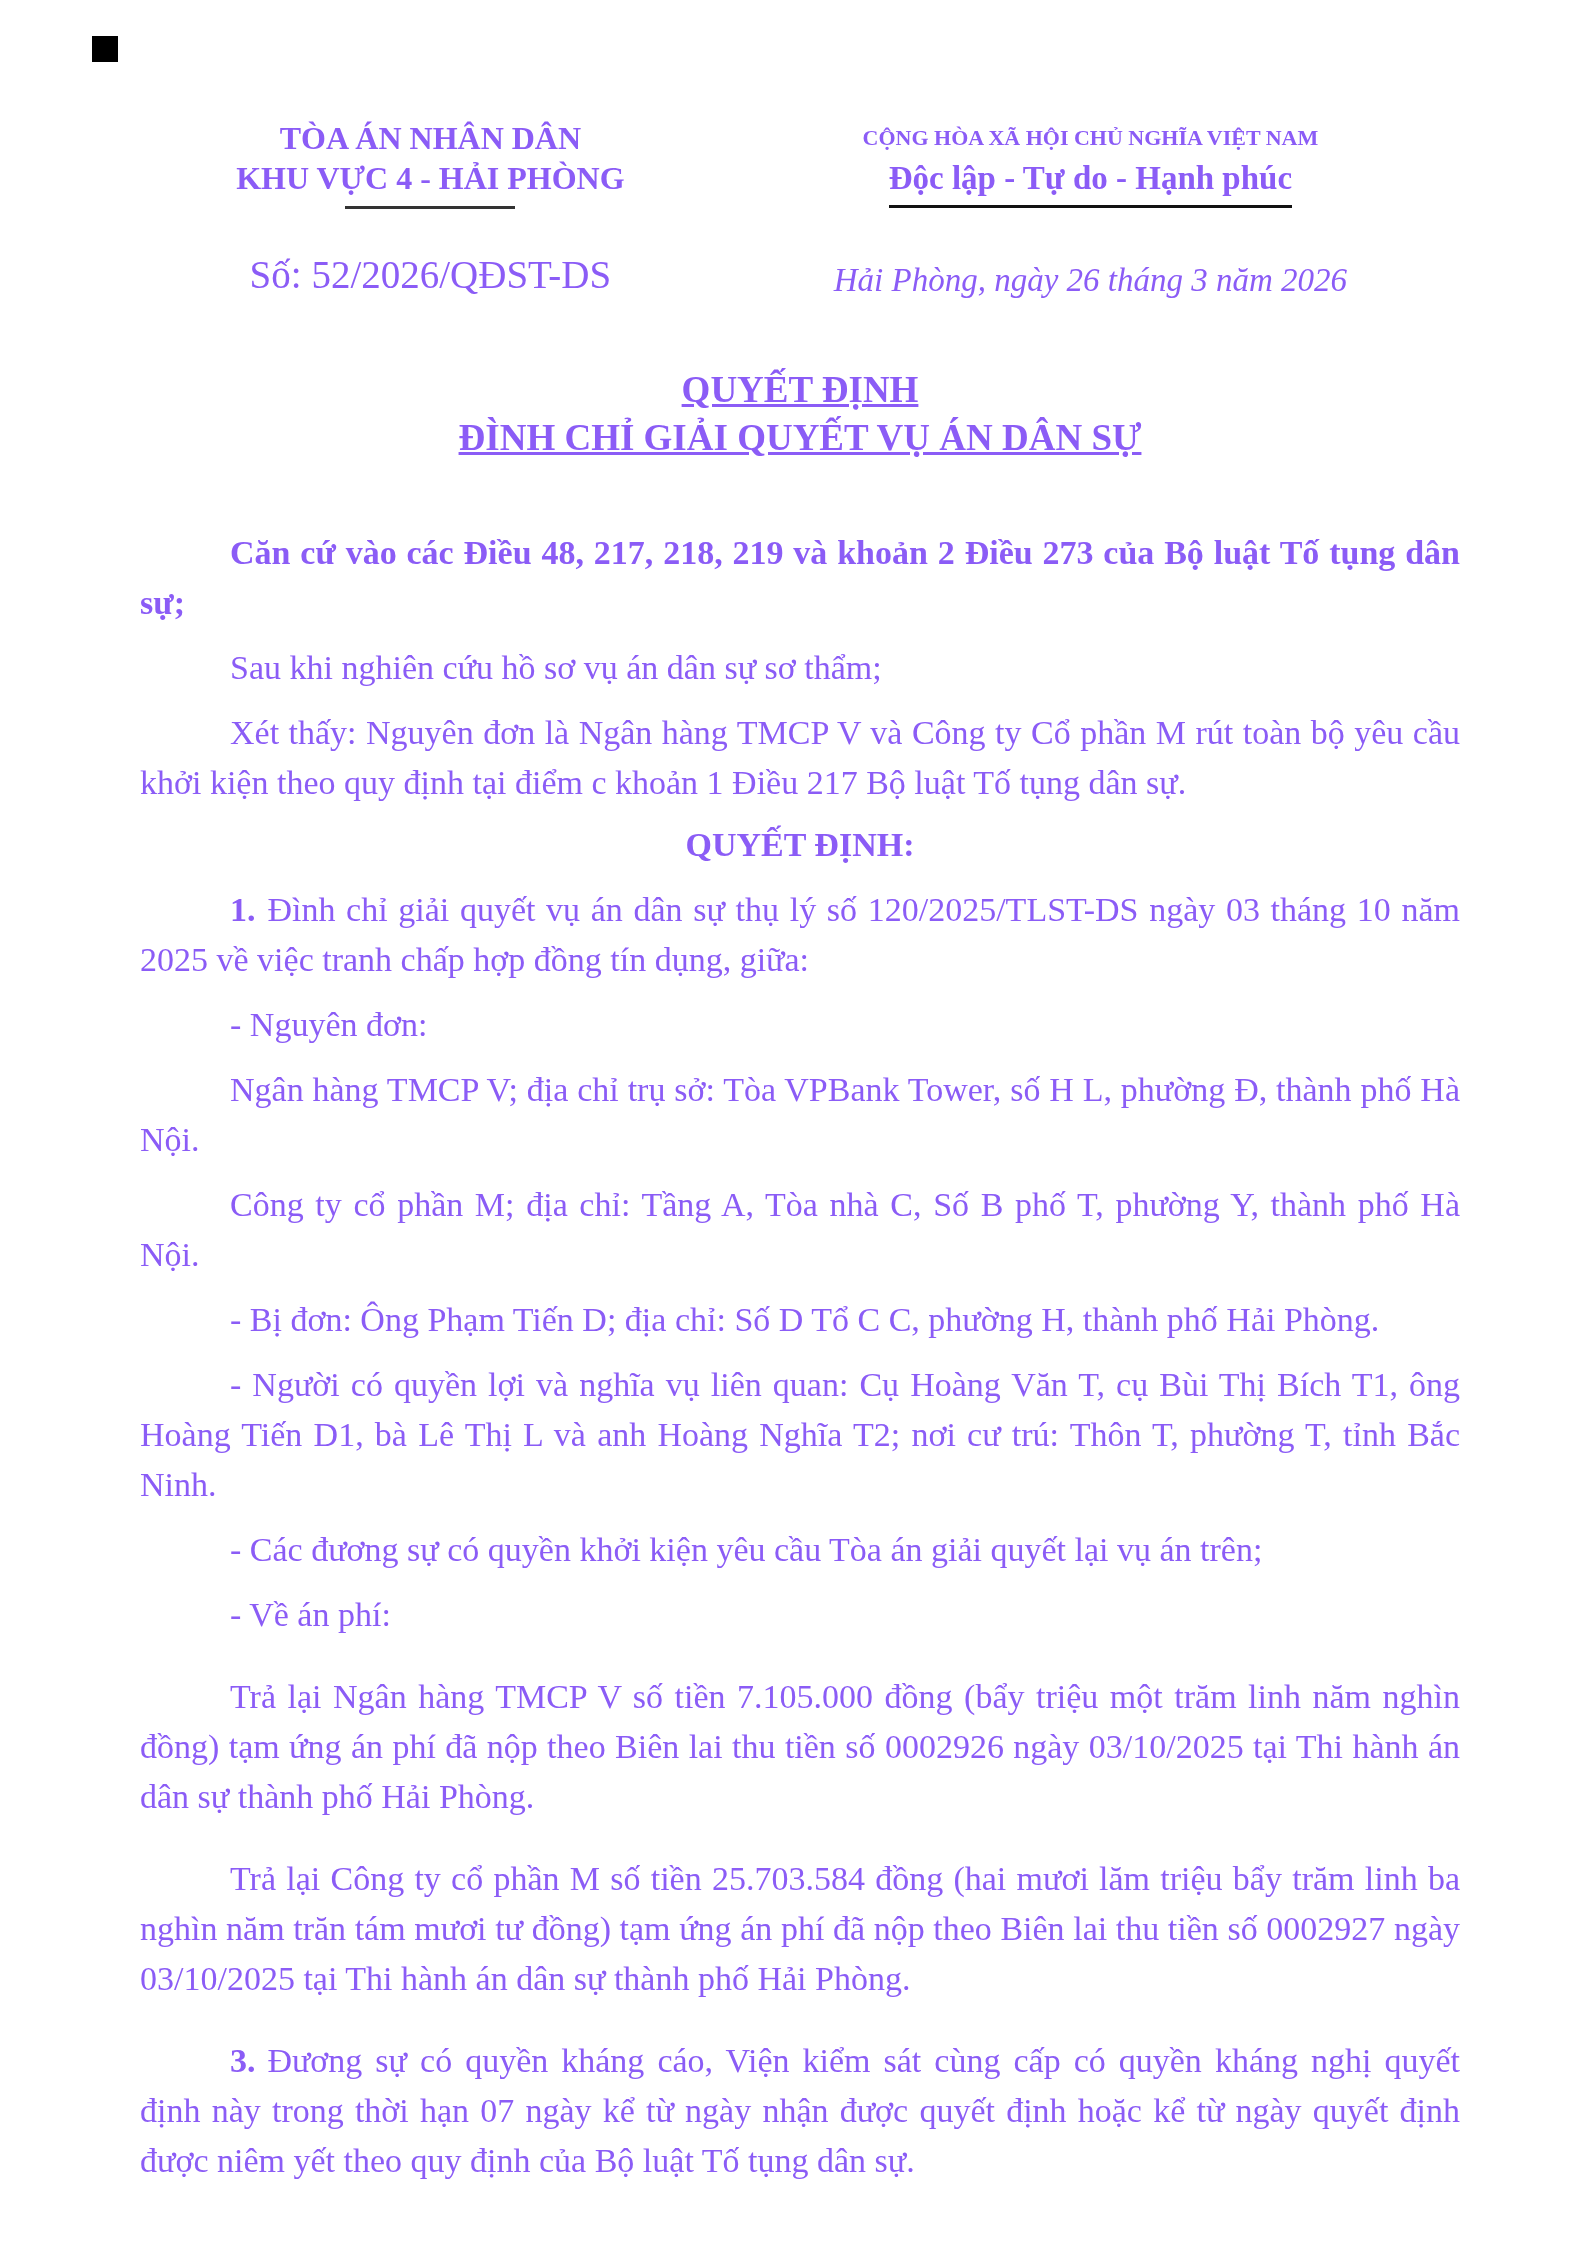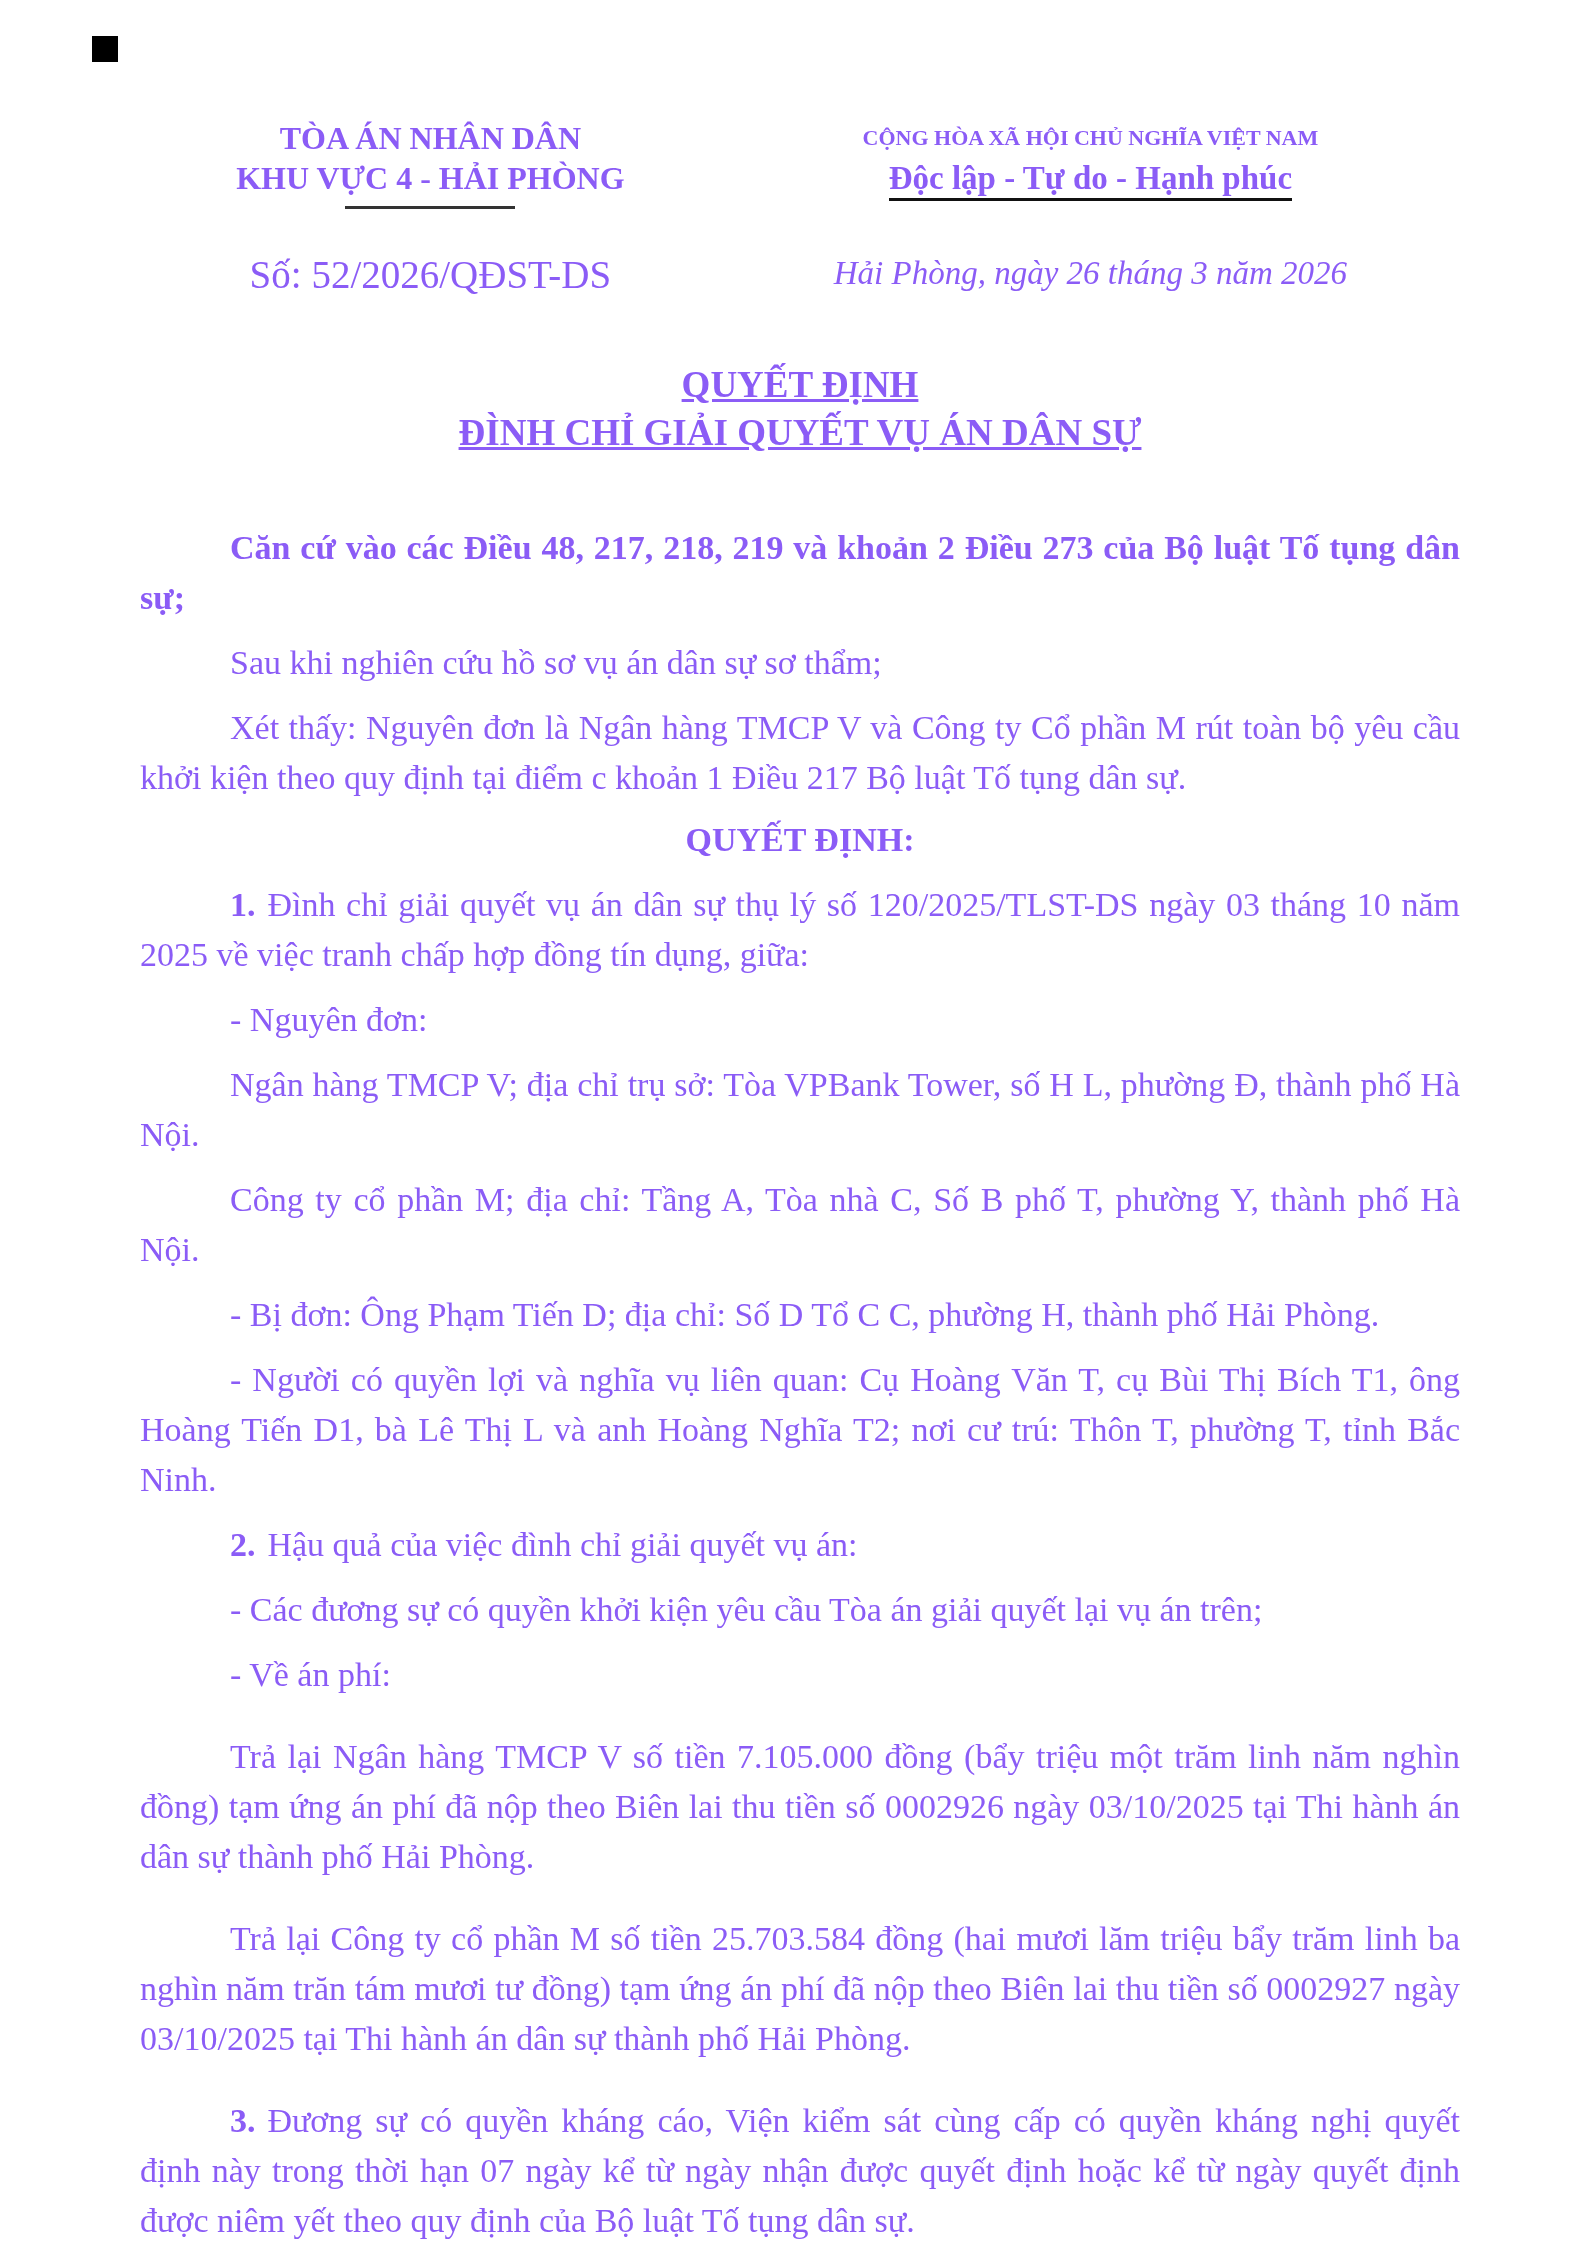--- a/index.html
+++ b/index.html
@@ -33,20 +33,21 @@
   .header-right {
     width: 56%;
     text-align: center;
     font-size: 33px;
     line-height: 40px;
   }
   .header-right .national-name { font-weight: bold; font-size: 22px; }
   .motto {
     display: inline-block;
     font-weight: bold;
+    padding-bottom: 7px;
     border-bottom: 3px solid #111111;
     font-family: Liberation Serif, serif;
   }
   .court-underline {
     width: 170px;
     border-top: 3px solid #333333;
     margin: 8px auto 0 auto;
   }
   .doc-number {
     font-weight: normal;
@@ -114,21 +115,20 @@
     <p class="para"><span>Xét thấy: Nguyên đơn là Ngân hàng TMCP V và Công ty Cổ phần M rút toàn bộ yêu cầu khởi kiện theo quy định tại điểm c khoản 1 Điều 217 Bộ luật Tố tụng dân sự.</span></p>
 
     <p class="para section-heading">QUYẾT ĐỊNH:</p>
 
     <p class="para"><b class="lead">1.</b><span>Đình chỉ giải quyết vụ án dân sự thụ lý số 120/2025/TLST-DS ngày 03 tháng 10 năm 2025 về việc tranh chấp hợp đồng tín dụng, giữa:</span></p>
     <p class="para"><span>- Nguyên đơn:</span></p>
     <p class="para"><span>Ngân hàng TMCP V; địa chỉ trụ sở: Tòa VPBank Tower, số H L, phường Đ, thành phố Hà Nội.</span></p>
     <p class="para"><span>Công ty cổ phần M; địa chỉ: Tầng A, Tòa nhà C, Số B phố T, phường Y, thành phố Hà Nội.</span></p>
     <p class="para"><span>- Bị đơn: Ông Phạm Tiến D; địa chỉ: Số D Tổ C C, phường H, thành phố Hải Phòng.</span></p>
     <p class="para"><span>- Người có quyền lợi và nghĩa vụ liên quan: Cụ Hoàng Văn T, cụ Bùi Thị Bích T1, ông Hoàng Tiến D1, bà Lê Thị L và anh Hoàng Nghĩa T2; nơi cư trú: Thôn T, phường T, tỉnh Bắc Ninh.</span></p>
-    <p class="para"><b class="lead">2.</b><span>Hậu quả của việc đình chỉ giải quyết vụ án:</span></p>
     <p class="para"><span>- Các đương sự có quyền khởi kiện yêu cầu Tòa án giải quyết lại vụ án trên;</span></p>
     <p class="para"><span>- Về án phí:</span></p>
     <p class="para mt-lg"><span>Trả lại Ngân hàng TMCP V số tiền 7.105.000 đồng (bẩy triệu một trăm linh năm nghìn đồng) tạm ứng án phí đã nộp theo Biên lai thu tiền số 0002926 ngày 03/10/2025 tại Thi hành án dân sự thành phố Hải Phòng.</span></p>
     <p class="para mt-lg"><span>Trả lại Công ty cổ phần M số tiền 25.703.584 đồng (hai mươi lăm triệu bẩy trăm linh ba nghìn năm trăn tám mươi tư đồng) tạm ứng án phí đã nộp theo Biên lai thu tiền số 0002927 ngày 03/10/2025 tại Thi hành án dân sự thành phố Hải Phòng.</span></p>
     <p class="para mt-lg"><b class="lead">3.</b><span>Đương sự có quyền kháng cáo, Viện kiểm sát cùng cấp có quyền kháng nghị quyết định này trong thời hạn 07 ngày kể từ ngày nhận được quyết định hoặc kể từ ngày quyết định được niêm yết theo quy định của Bộ luật Tố tụng dân sự.</span></p>
   </div>
 
 </div>
 
 </body></html>

